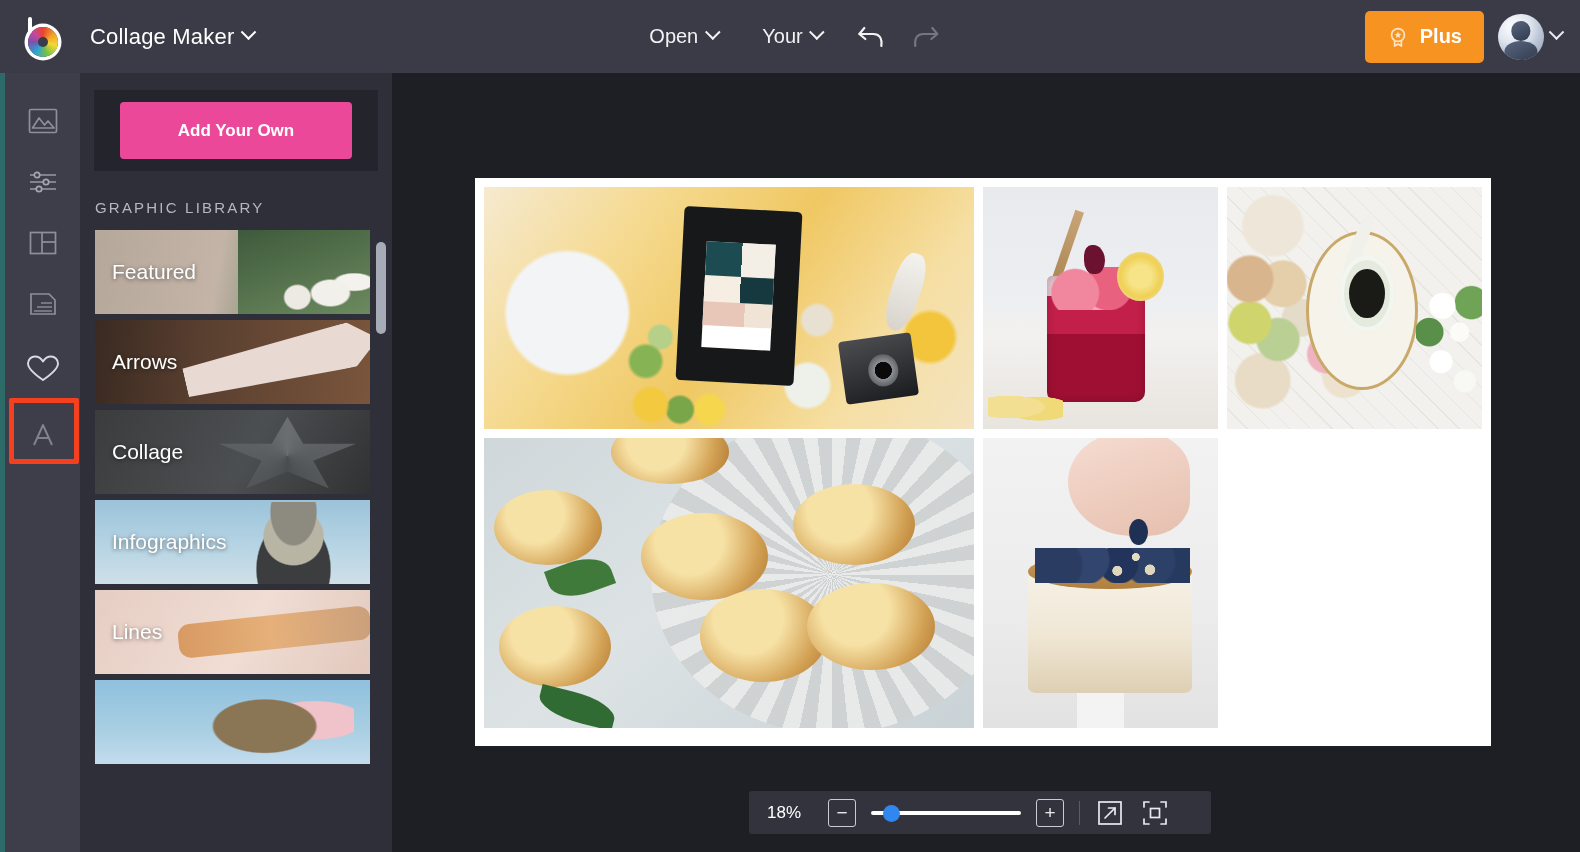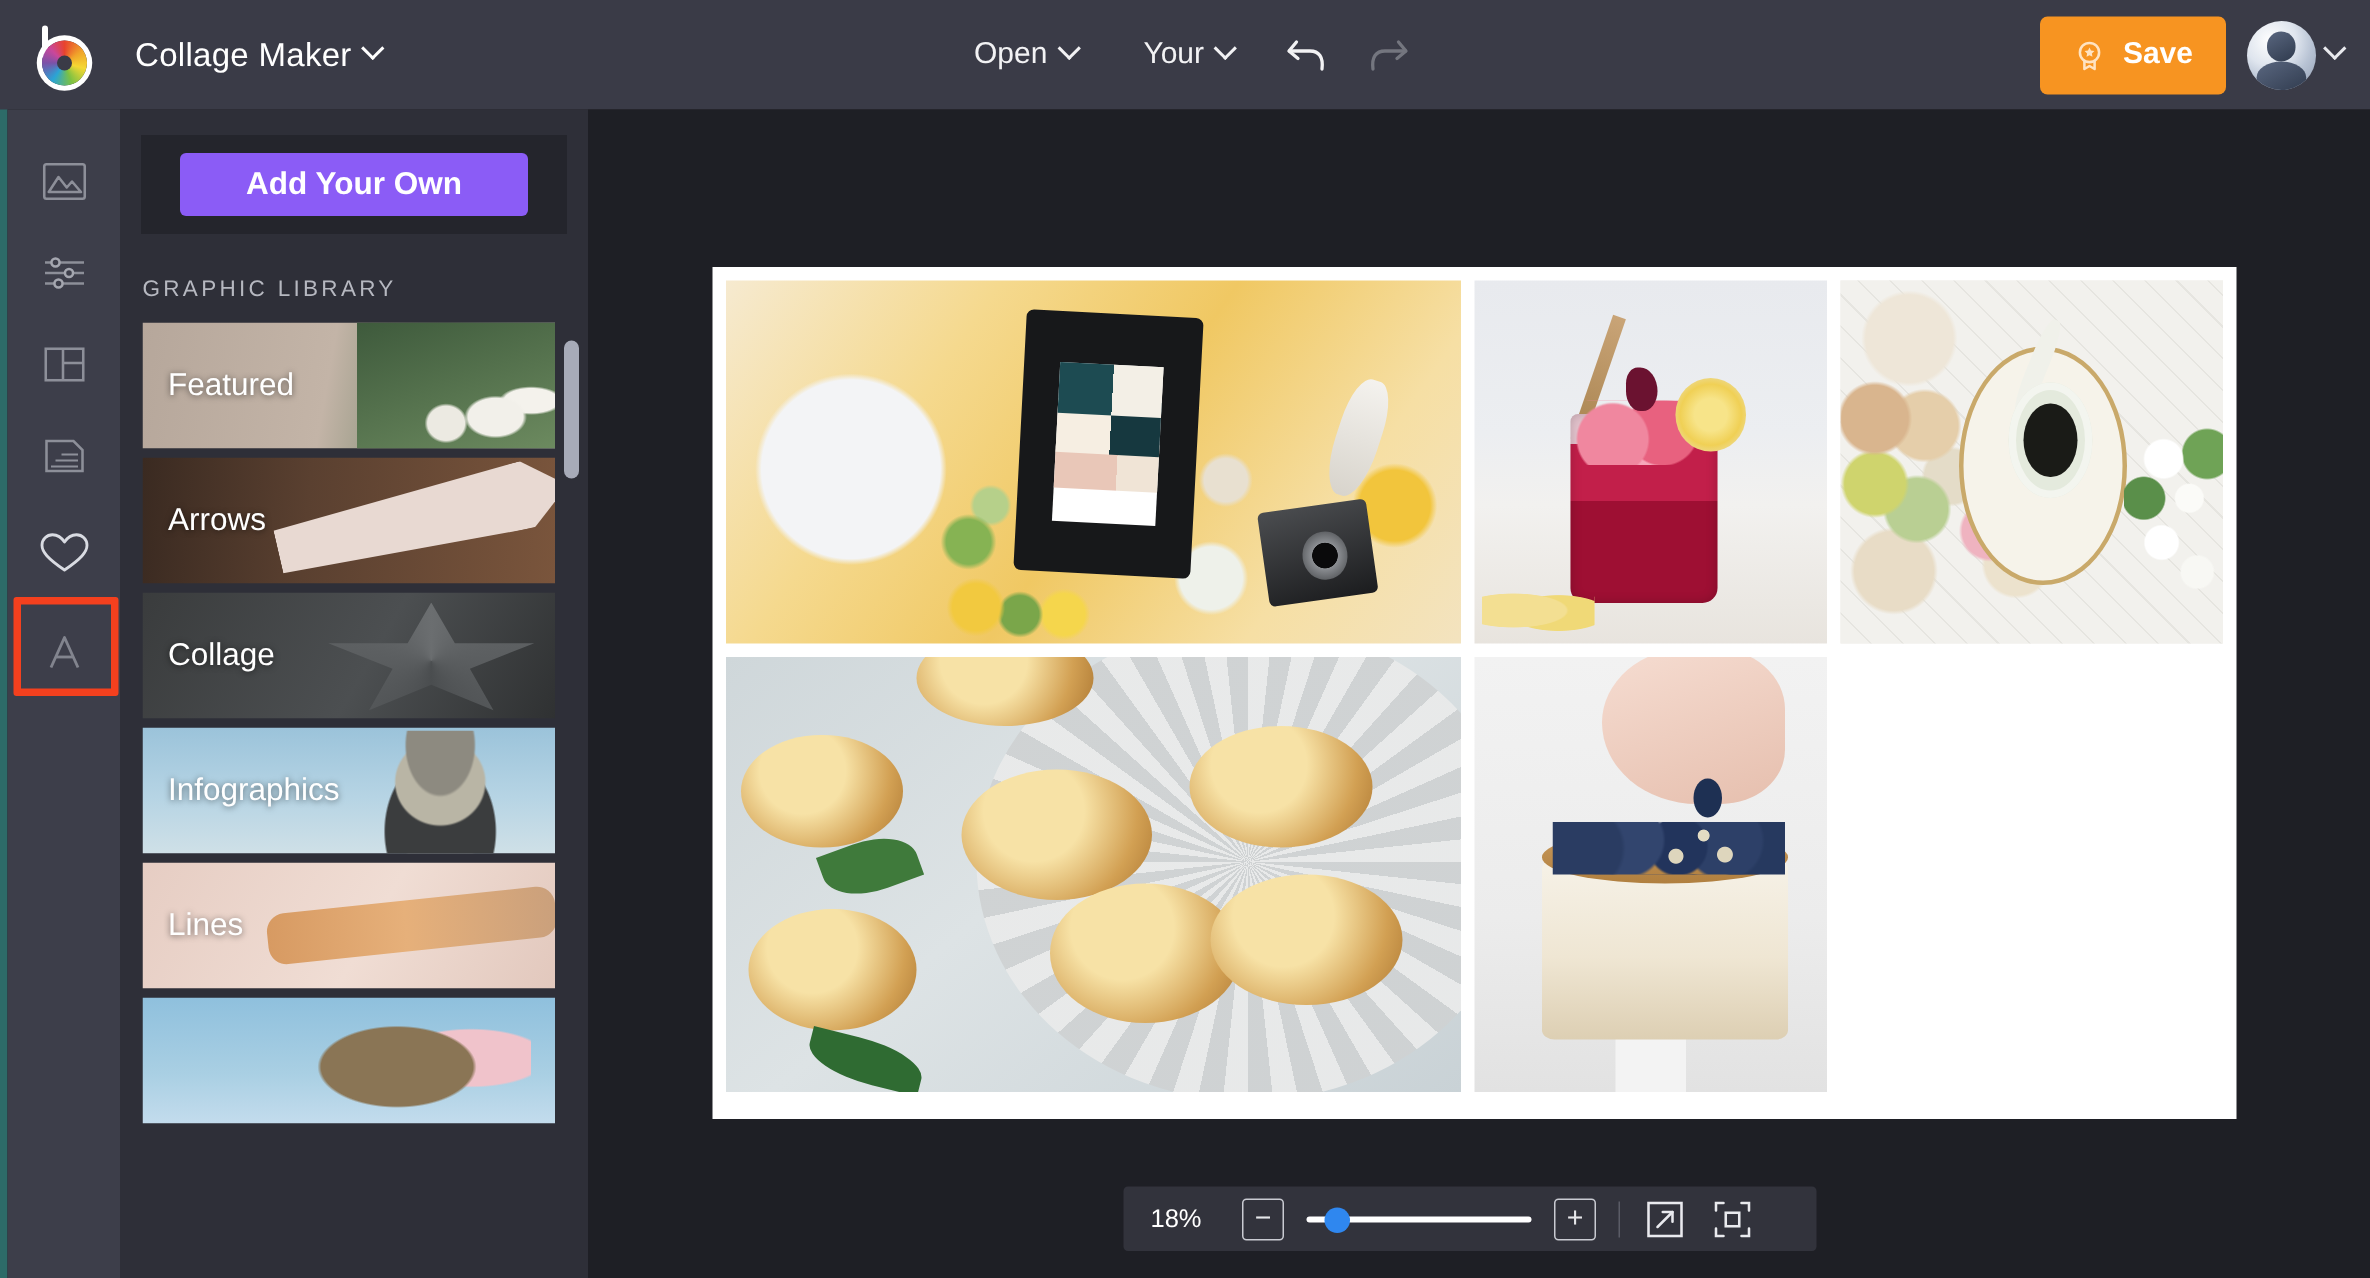--- a/index.html
+++ b/index.html
@@ -113,22 +113,22 @@
   }
   .panel-header {
     color:#b6b8c0; font-size:15px; letter-spacing:2.2px;
     padding:28px 0 0 15px;
   }
   .addown-wrap {
     margin:17px 14px 0 14px; background:#24252c; padding:12px 0;
     display:flex; justify-content:center;
   }
   .addown-btn {
-    background:#8b5cf6; border:none; border-radius:4px;
-    width:232px; height:42px; color:#ffffff; font-size:21px; font-weight:bold;
+    background:#ec4899; border:none; border-radius:4px;
+    width:232px; height:57px; color:#ffffff; font-size:17px; font-weight:bold;
     cursor:pointer;
   }
   .lib-header {
     color:#b6b8c0; font-size:15px; letter-spacing:2.2px;
     padding:28px 0 0 15px;
   }
   .lib-list {
     margin-top:14px; position:relative; width:312px;
     height:560px; overflow:hidden;
   }
@@ -510,21 +510,21 @@
       </div>
     </div>
 
     <div class="right-tools">
       <button class="plus-btn">
         <svg width="22" height="22" viewBox="0 0 22 22" fill="none">
           <circle cx="11" cy="9" r="6.4" stroke="#ffe3c2" stroke-width="1.7"></circle>
           <path d="M11 5.6 l1 2.1 2.3.3 -1.7 1.6 .4 2.3 -2-1.1 -2 1.1 .4-2.3 -1.7-1.6 2.3-.3z" fill="#ffe3c2"></path>
           <path d="M7.6 14.6 V20 l3.4-2 3.4 2 v-5.4" stroke="#ffe3c2" stroke-width="1.7" fill="none" stroke-linejoin="round"></path>
         </svg>
-        <span>Save</span>
+        <span>Plus</span>
       </button>
 
       <div class="avatar-wrap">
         <div class="avatar">
           <div class="head"></div>
           <div class="body"></div>
         </div>
         <span class="chev" style="color:#e9eaee;"></span>
       </div>
     </div>

